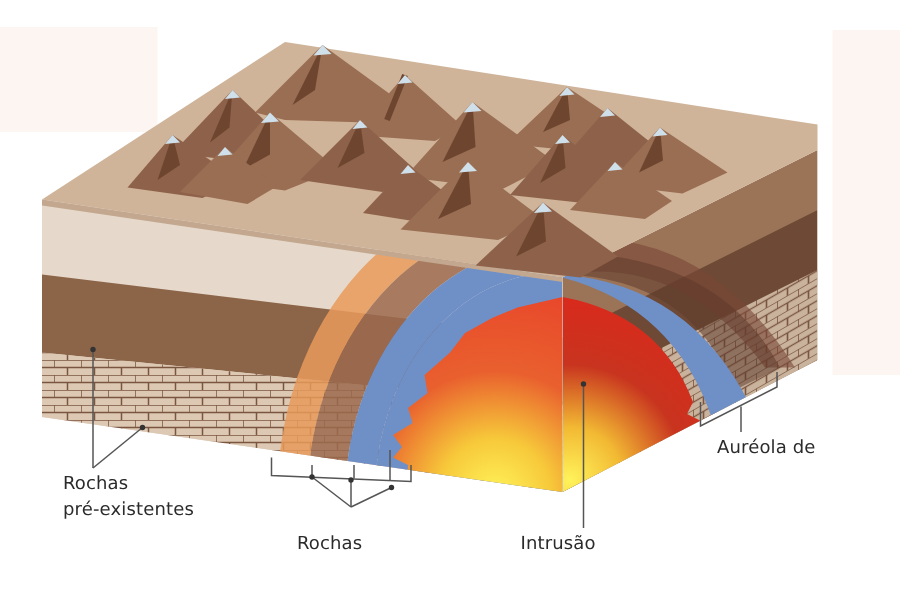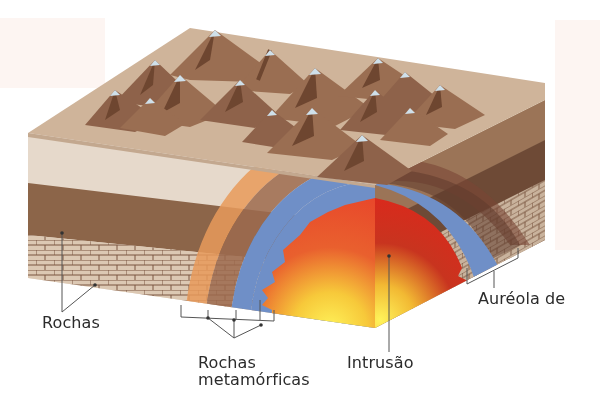--- a/index.html
+++ b/index.html
@@ -1,19 +1,19 @@
 <!DOCTYPE html>
 <html><head>
   <meta charset="utf-8">
   <style>
     html, body { margin: 0; padding: 0; background: #ffffff; }
     body { width: 600px; height: 410px; position: relative; overflow: hidden;
            font-family: "DejaVu Sans", sans-serif; }
     #diagram { position: absolute; left: 0; top: 0; width: 600px; height: 410px; }
-    .label { position: absolute; font-size: 16px; line-height: 17px; color: #2b2b2b;
+    .label { position: absolute; font-size: 12px; line-height: 17px; color: #2b2b2b;
              letter-spacing: 0.1px; white-space: nowrap; }
     .label span { display: block; }
     #lbl-pre { left: 42px; top: 314px; }
     #lbl-meta { left: 198px; top: 354px; }
     #lbl-intr { left: 347px; top: 354px; }
     #lbl-aur { left: 478px; top: 290px; }
   </style>
 </head>
 <body>
 
@@ -177,23 +177,23 @@
     <line x1="389" y1="256" x2="389" y2="352"></line>
     <circle cx="389" cy="256" r="1.8" fill="#333" stroke="none"></circle>
 
     <polyline points="467,268 467,284 518,258 518,248"></polyline>
     <line x1="494" y1="271" x2="494" y2="288"></line>
   </g>
 </svg>
 
 <div class="label" id="lbl-pre">
   <span>Rochas</span>
+  <span>pré-existentes</span>
 </div>
 <div class="label" id="lbl-meta">
   <span>Rochas</span>
-  <span>metamórficas</span>
 </div>
 <div class="label" id="lbl-intr">
   <span>Intrusão</span>
 </div>
 <div class="label" id="lbl-aur">
   <span>Auréola de</span>
 </div>
 
 </body></html>

